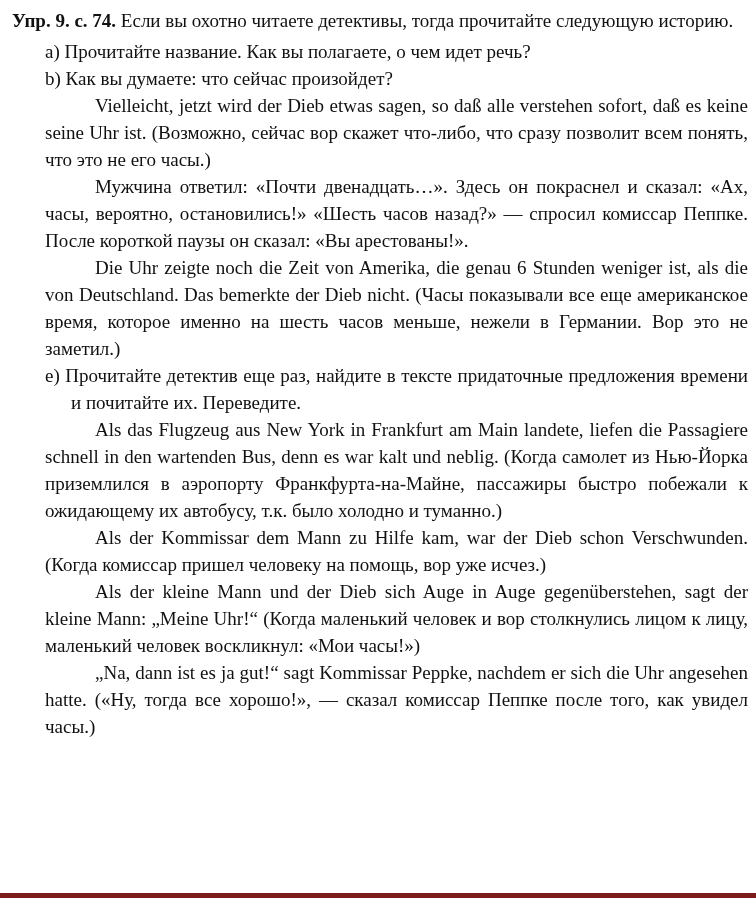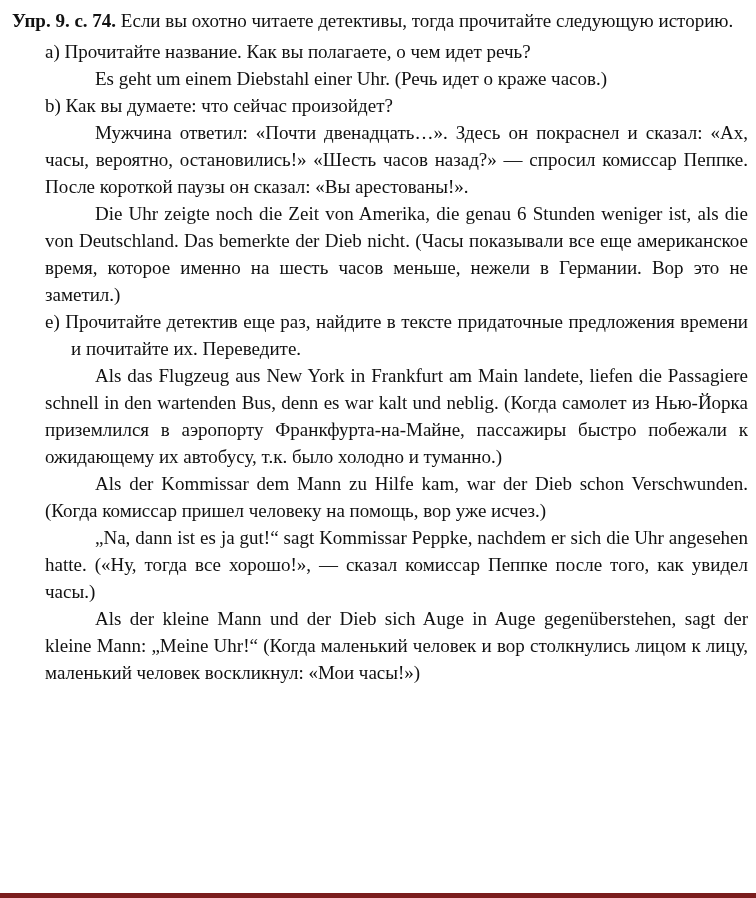--- a/index.html
+++ b/index.html
@@ -60,39 +60,39 @@
 <body>
 
 <div class="page">
 
   <p class="title"><span class="num">Упр. 9. с. 74.</span> <span>Если вы охотно читаете детективы, тогда прочитайте следующую историю.</span></p>
 
   <div class="items">
 
     <div class="item">
       <p class="question"><span class="label">a)</span> <span>Прочитайте название. Как вы полагаете, о чем идет речь?</span></p>
-      <p class="answer">Es geht um einem Diebstahl einer Uhr. (Речь идет о краже часов.)</p>
     </div>
 
     <div class="item">
       <p class="question"><span class="label">b)</span> <span>Как вы думаете: что сейчас произойдет?</span></p>
+      <p class="answer">Vielleicht, jetzt wird der Dieb etwas sagen, so daß alle verstehen sofort, daß es keine seine Uhr ist. (Возможно, сейчас вор скажет что-либо, что сразу позволит всем понять, что это не его часы.)</p>
     </div>
 
     <div class="item">
       <p class="answer">Мужчина ответил: «Почти двенадцать…». Здесь он покраснел и сказал: «Ах, часы, вероятно, остановились!» «Шесть часов назад?» — спросил комиссар Пеппке. После короткой паузы он сказал: «Вы арестованы!».</p>
     </div>
 
     <div class="item">
       <p class="answer">Die Uhr zeigte noch die Zeit von Amerika, die genau 6 Stunden weniger ist, als die von Deutschland. Das bemerkte der Dieb nicht. (Часы показывали все еще американское время, которое именно на шесть часов меньше, нежели в Германии. Вор это не заметил.)</p>
     </div>
 
     <div class="item">
       <p class="question"><span class="label">e)</span> <span>Прочитайте детектив еще раз, найдите в тексте придаточные предложения времени и почитайте их. Переведите.</span></p>
       <p class="answer">Als das Flugzeug aus New York in Frankfurt am Main landete, liefen die Passagiere schnell in den wartenden Bus, denn es war kalt und neblig. (Когда самолет из Нью-Йорка приземлился в аэропорту Франкфурта-на-Майне, пассажиры быстро побежали к ожидающему их автобусу, т.к. было холодно и туманно.)</p>
       <p class="answer">Als der Kommissar dem Mann zu Hilfe kam, war der Dieb schon Verschwunden. (Когда комиссар пришел человеку на помощь, вор уже исчез.)</p>
+      <p class="answer">Als der kleine Mann und der Dieb sich Auge in Auge gegenüberstehen, sagt der kleine Mann: „Meine Uhr!“ (Когда маленький человек и вор столкнулись лицом к лицу, маленький человек воскликнул: «Мои часы!»)</p>
       <p class="answer">„Na, dann ist es ja gut!“ sagt Kommissar Peppke, nachdem er sich die Uhr angesehen hatte. («Ну, тогда все хорошо!», — сказал комиссар Пеппке после того, как увидел часы.)</p>
-      <p class="answer">Als der kleine Mann und der Dieb sich Auge in Auge gegenüberstehen, sagt der kleine Mann: „Meine Uhr!“ (Когда маленький человек и вор столкнулись лицом к лицу, маленький человек воскликнул: «Мои часы!»)</p>
     </div>
 
   </div>
 </div>
 
 <div class="bottom-bar" style="background: rgb(123, 29, 29);"></div>
 
 </body></html>

